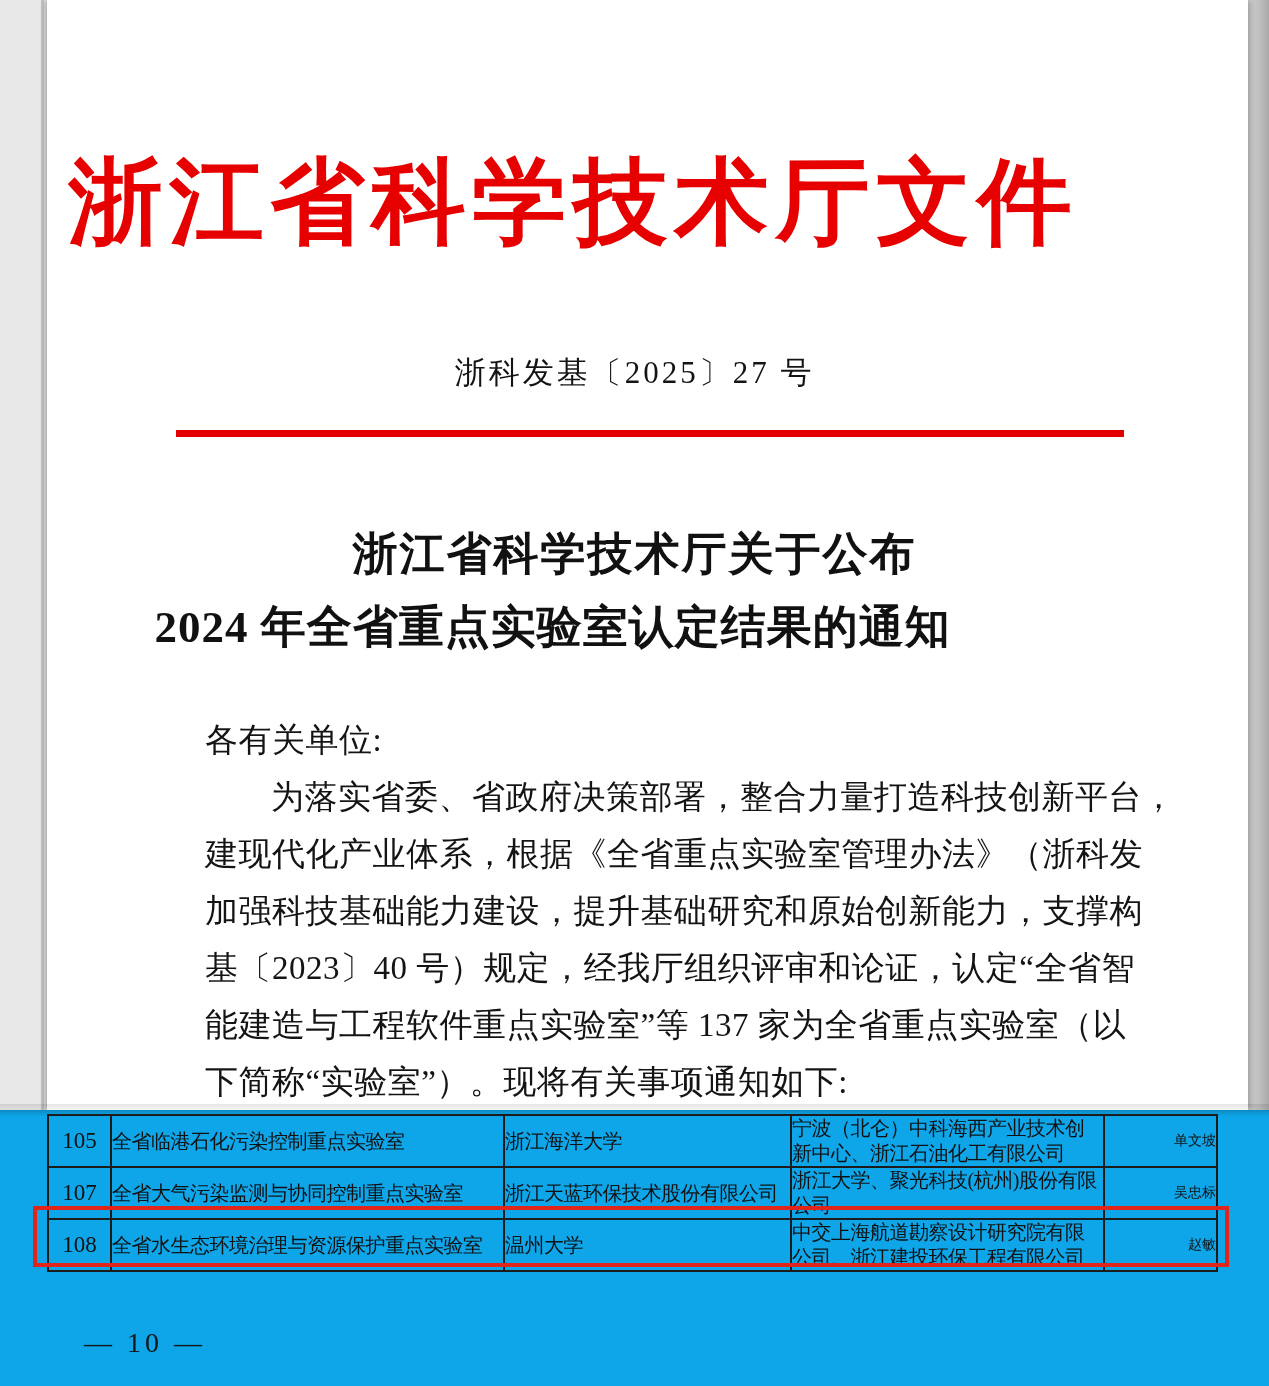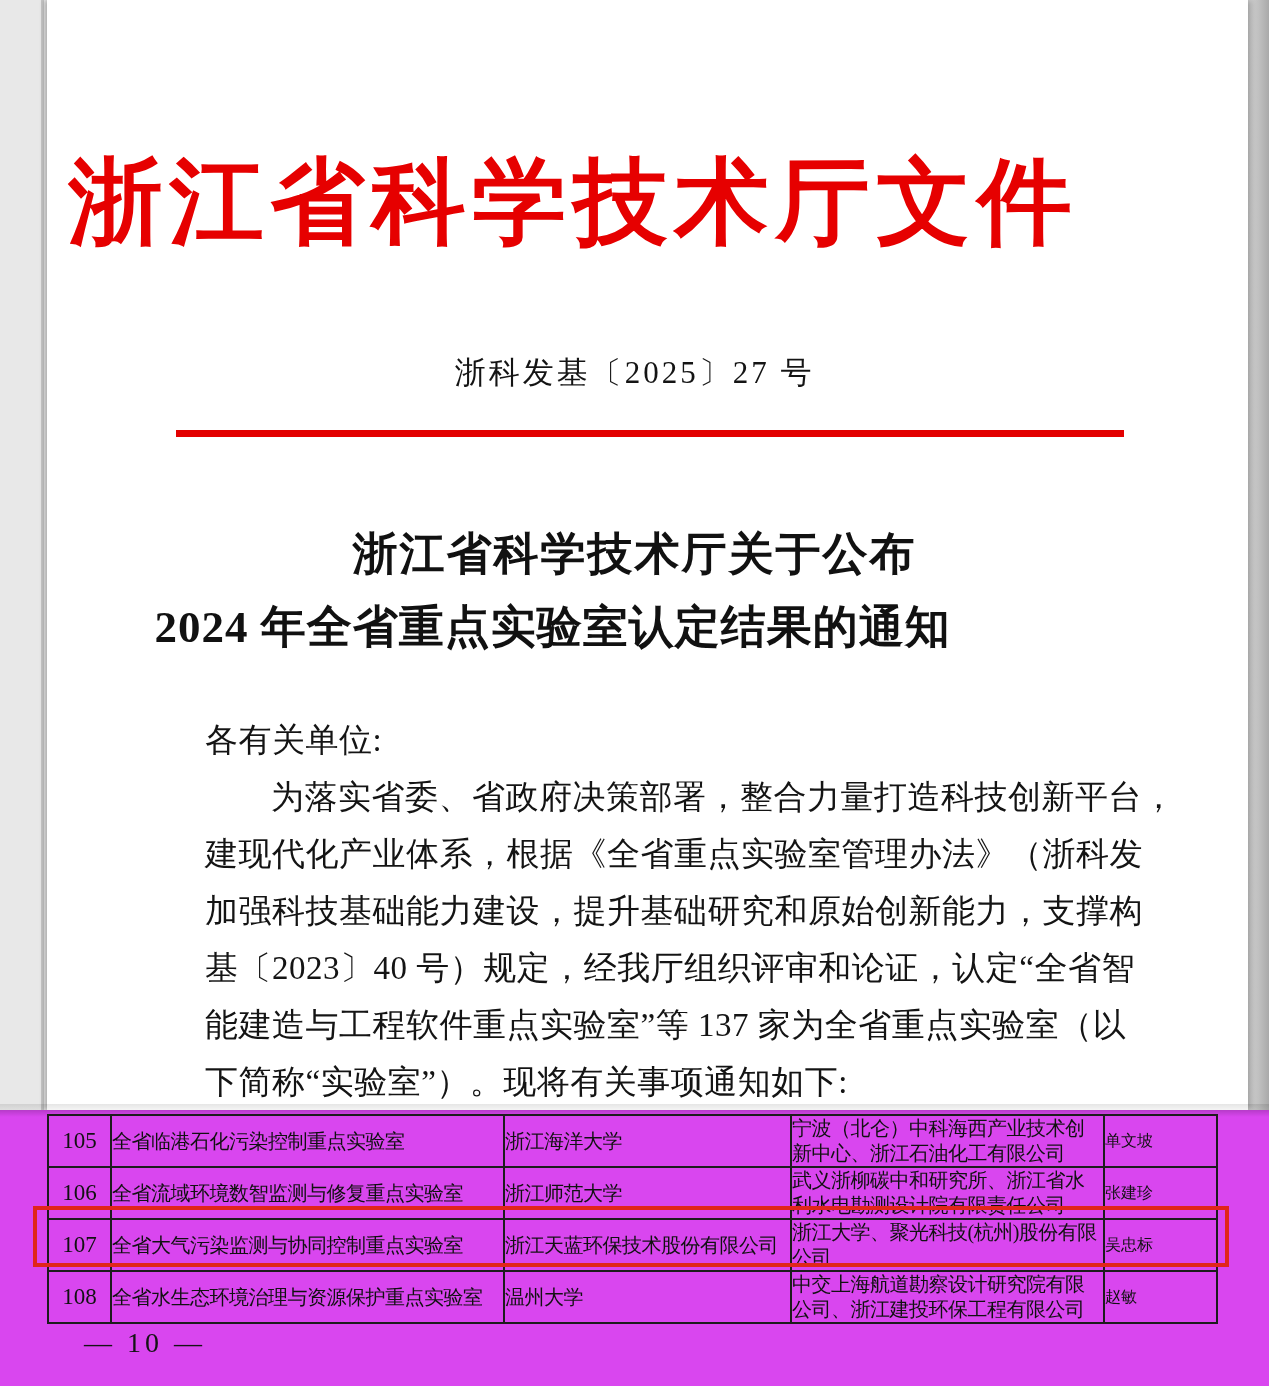--- a/index.html
+++ b/index.html
@@ -64,42 +64,42 @@
   .body-line { line-height: 57px; white-space: nowrap; letter-spacing: 0.5px; }
   .body-line.indent { text-indent: 2em; }
 
   
   .seam {
     position: absolute; top: 1104px; left: 0; width: 1269px; height: 8px;
     background: linear-gradient(rgba(0,0,0,0.10), rgba(0,0,0,0.02));
   }
 
   
-  .bottom-section { position: absolute; top: 1110px; left: 0; width: 1269px; height: 276px; background: #d946ef; }
+  .bottom-section { position: absolute; top: 1110px; left: 0; width: 1269px; height: 276px; background: #0ea5e9; }
   .bottom-shadow {
     position: absolute; top: 0; left: 0; width: 1269px; height: 7px;
     background: linear-gradient(rgba(0,0,0,0.16), rgba(0,0,0,0));
   }
 
   table.results {
     position: absolute; top: 4px; left: 47px;
     width: 1169px;
     border-collapse: collapse; table-layout: fixed;
     color: #111;
   }
   table.results td {
     border: 2px solid #1c1c1c;
     padding: 0; overflow: hidden;
     vertical-align: middle;
   }
   td.c-no   { text-align: center; font-size: 23px; }
   td.c-lab  { font-size: 20px; padding-left: 14px; white-space: nowrap; letter-spacing: -0.5px; }
   td.c-host { font-size: 20px; padding-left: 12px; white-space: nowrap; letter-spacing: -0.5px; }
   td.c-part { font-size: 20px; line-height: 25px; padding: 2px 8px 2px 10px; letter-spacing: -0.5px; }
-  td.c-dir  { text-align: left; font-size: 16px; }
+  td.c-dir  { text-align: right; font-size: 14px; }
   tr.r105 { height: 49px; }
   tr.r106 { height: 47px; }
   tr.r107 { height: 52px; }
   tr.r108 { height: 48px; }
 
   .highlight-box {
     position: absolute; top: 1206px; left: 33px;
     width: 1196px; height: 61px;
     border: 4px solid #e1251b;
     box-sizing: border-box;
@@ -156,27 +156,20 @@
         <col style="width:113px">
       </colgroup>
       <tbody>
         <tr class="r105">
           <td class="c-no">105</td>
           <td class="c-lab">全省临港石化污染控制重点实验室</td>
           <td class="c-host">浙江海洋大学</td>
           <td class="c-part">宁波（北仑）中科海西产业技术创新中心、浙江石油化工有限公司</td>
           <td class="c-dir">单文坡</td>
         </tr>
-        <tr class="r106">
-          <td class="c-no">106</td>
-          <td class="c-lab">全省流域环境数智监测与修复重点实验室</td>
-          <td class="c-host">浙江师范大学</td>
-          <td class="c-part">武义浙柳碳中和研究所、浙江省水利水电勘测设计院有限责任公司</td>
-          <td class="c-dir">张建珍</td>
-        </tr>
         <tr class="r107">
           <td class="c-no">107</td>
           <td class="c-lab">全省大气污染监测与协同控制重点实验室</td>
           <td class="c-host">浙江天蓝环保技术股份有限公司</td>
           <td class="c-part">浙江大学、聚光科技(杭州)股份有限公司</td>
           <td class="c-dir">吴忠标</td>
         </tr>
         <tr class="r108">
           <td class="c-no">108</td>
           <td class="c-lab">全省水生态环境治理与资源保护重点实验室</td>

